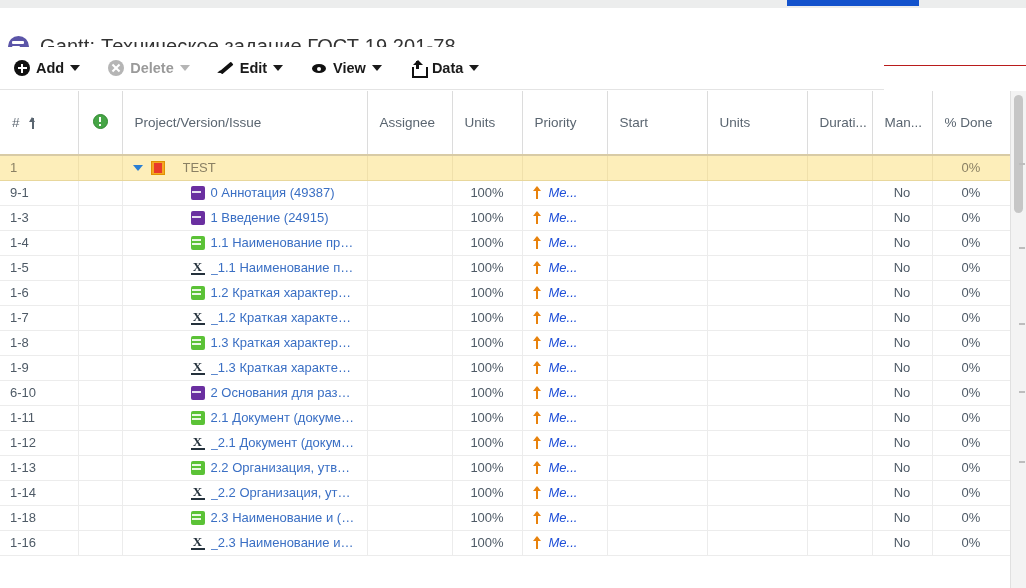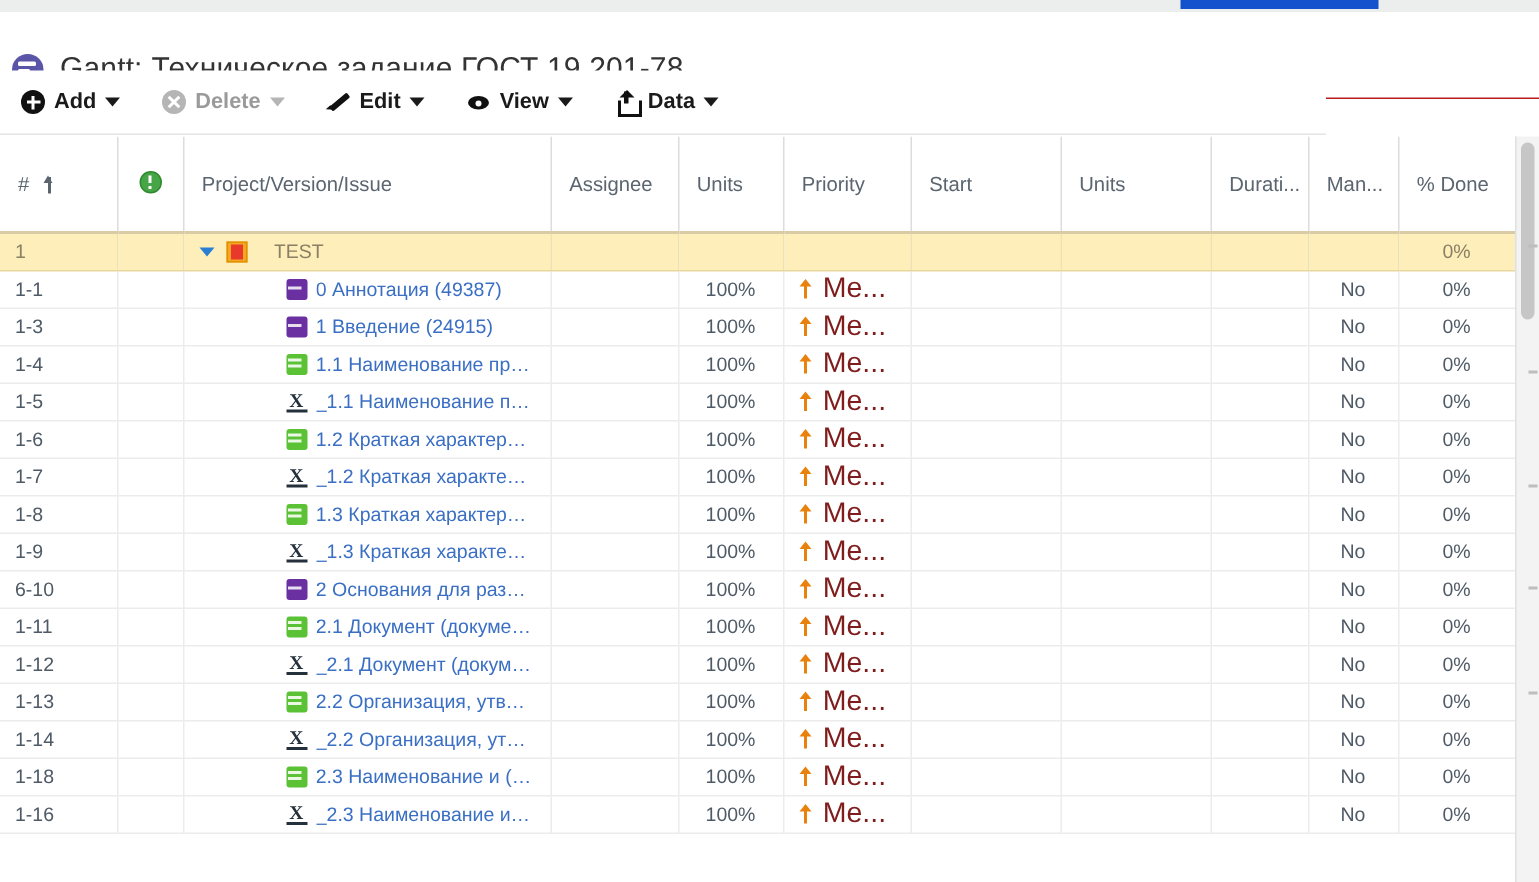--- a/index.html
+++ b/index.html
@@ -294,21 +294,21 @@
     content: ""; position: absolute; left: 3.5px; top: 2px;
     width: 2px; height: 11px; background: #e8820c;
   }
   .prio-arrow::after {
     content: ""; position: absolute; left: 0.5px; top: 0px;
     width: 0; height: 0;
     border-left: 4px solid transparent;
     border-right: 4px solid transparent;
     border-bottom: 5px solid #e8820c;
   }
-  .prio-label { color: #7f1d1d; font-size: 19px; }
+  .prio-label { color: #1d4ed8; font-size: 13px; font-style: italic; }
 
   
   .vscroll {
     position: absolute; right: 0; top: 91px;
     width: 16px; height: 497px;
     background: #f3f3f3;
     border-left: 1px solid #e0e0e0;
   }
   .vscroll .thumb {
     position: absolute; left: 3px; top: 4px;
@@ -425,21 +425,21 @@
           <td></td>
           <td class="c-units"></td>
           <td></td>
           <td></td>
           <td></td>
           <td></td>
           <td class="c-man"></td>
           <td class="c-done">0%</td>
         </tr>
         <tr>
-          <td class="c-num">1-1</td>
+          <td class="c-num">9-1</td>
           <td class="ctr"></td>
           <td class="c-name">
             <div class="namecell">
               <span style="display: inline-block; width: 58px; flex: 0 0 58px;"></span>
               <span class="node-ico ni-purple"></span>
               <span class="name-link">0 Аннотация (49387)</span>
             </div>
           </td>
           <td></td>
           <td class="c-units">100%</td>

